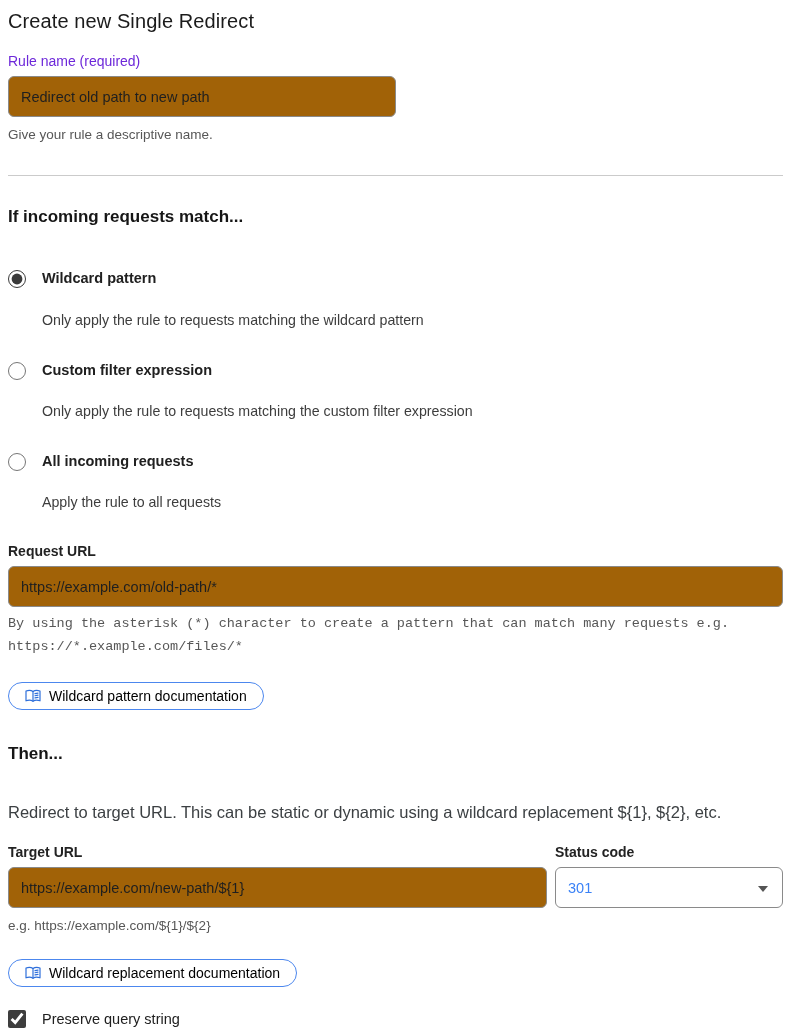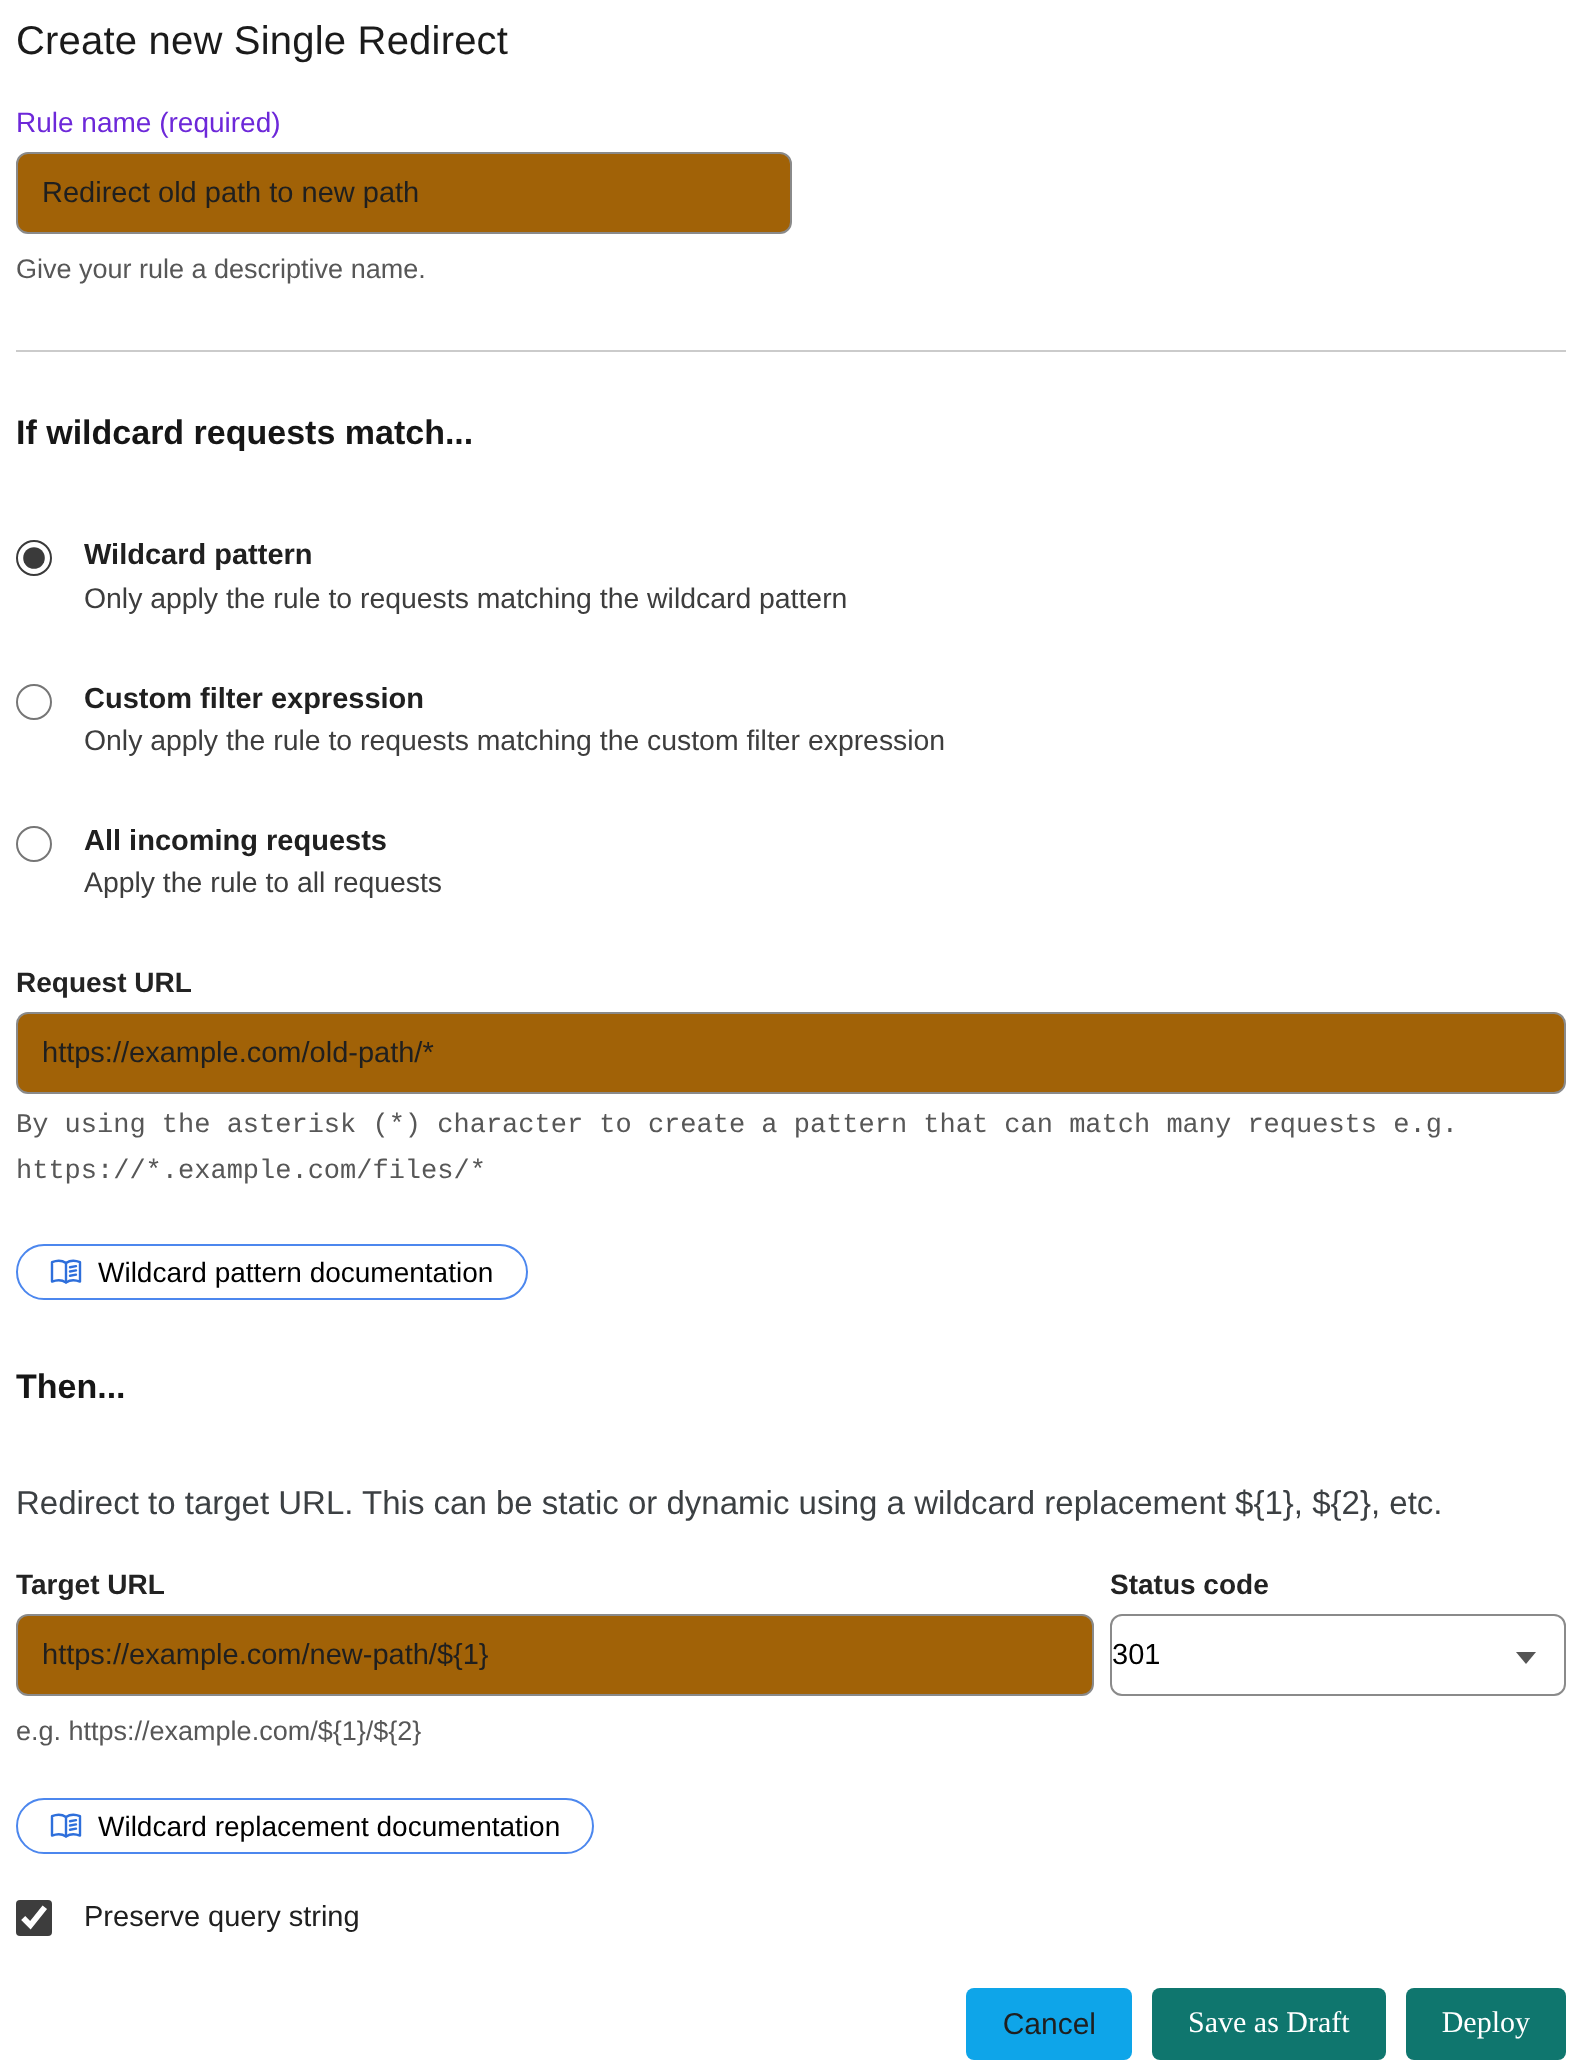--- a/index.html
+++ b/index.html
@@ -71,21 +71,21 @@
   .option-text { margin-left: 16px; }
   .option-label {
     font-size: 14.5px;
     font-weight: 700;
     color: #202020;
     line-height: 1.2;
   }
   .option-desc {
     font-size: 14.2px;
     color: #3d3d3d;
-    margin-top: 4px;
+    margin-top: 24px;
   }
   .two-line { line-height: 1.7; font-family: Liberation Mono, monospace; }
   .doc-button {
     display: inline-flex;
     align-items: center;
     gap: 8px;
     margin-top: 23px;
     height: 28px;
     padding: 0 16px;
     background: #ffffff;
@@ -112,23 +112,23 @@
   .col-status { flex: 0 0 228px; }
   .target-row .field-label { margin-top: 0; }
   .select-box {
     position: relative;
     height: 41px;
     border: 1px solid #8a8a8a;
     border-radius: 6px;
     background: #fff;
     display: flex;
     align-items: center;
-    padding: 0 0;
-    font-size: 14.5px;
-    color: #000000;
+    padding: 0 12px;
+    font-size: 14.5px;
+    color: #3b82f6;
     cursor: pointer;
   }
   .select-caret {
     position: absolute;
     right: 14px;
     top: 50%;
     margin-top: -2px;
     width: 0; height: 0;
     border-left: 5px solid transparent;
     border-right: 5px solid transparent;
@@ -176,21 +176,21 @@
 <h1 class="page-title">Create new Single Redirect</h1>
 
 <div>
   <div class="field-label">Rule name (required)</div>
   <input type="text" class="text-input rule-name-input" value="Redirect old path to new path" style="">
   <div class="helper">Give your rule a descriptive name.</div>
 </div>
 
 <hr class="divider">
 
-<h2 class="section-heading">If wildcard requests match...</h2>
+<h2 class="section-heading">If incoming requests match...</h2>
 
 <div class="radio-group">
 
   <label class="option">
     <input type="radio" name="match-type" checked="" style="">
     <span class="option-text">
       <span class="option-label">Wildcard pattern</span>
       <div class="option-desc">Only apply the rule to requests matching the wildcard pattern</div>
     </span>
   </label>

